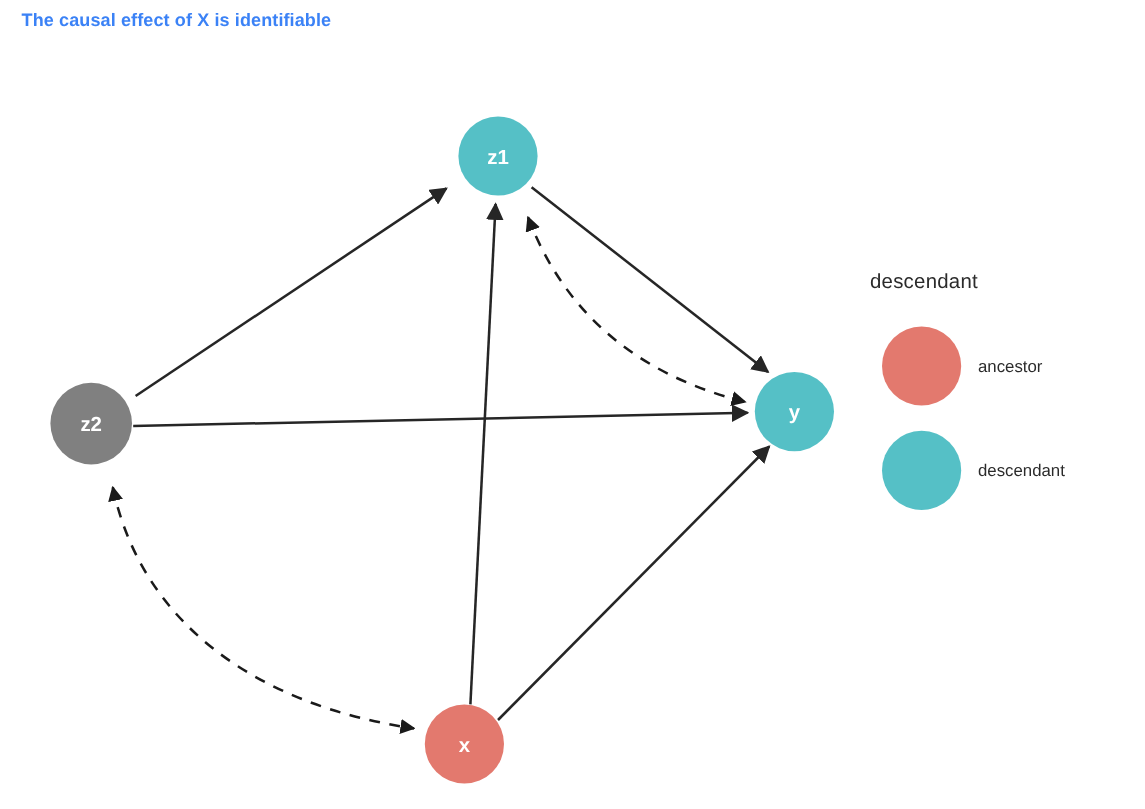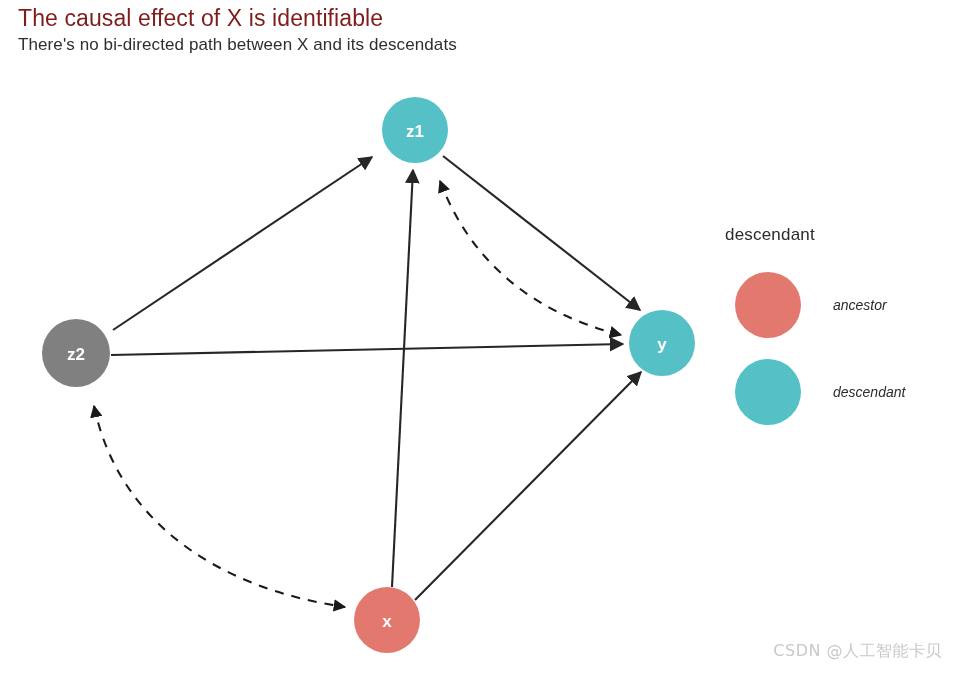--- a/index.html
+++ b/index.html
@@ -17,23 +17,23 @@
   }
 
   
   #header {
     position: absolute;
     left: 18px;
     top: 4px;
     width: 700px;
   }
   #plot-title {
-    font-size: 23px;
-    font-weight: 400;
-    color: #7f1d1d;
+    font-size: 15px;
+    font-weight: 700;
+    color: #3b82f6;
     line-height: 28px;
     letter-spacing: 0.1px;
     white-space: nowrap;
   }
   #plot-subtitle {
     font-size: 17px;
     font-weight: 400;
     color: #2f2f2f;
     line-height: 24px;
     letter-spacing: 0.1px;
@@ -96,23 +96,22 @@
   .legend-swatch {
     width: 66px;
     height: 66px;
     border-radius: 50%;
     flex: 0 0 auto;
     margin-left: 13px;
   }
   .legend-label {
     font-size: 14px;
     color: #2b2b2b;
-    margin-left: 32px;
+    margin-left: 14px;
     white-space: nowrap;
-    font-style: italic;
   }
 
   
   #watermark {
     position: absolute;
     right: 12px;
     bottom: 12px;
     font-size: 16px;
     color: #c9c9c9;
     letter-spacing: 0.5px;
@@ -120,21 +119,20 @@
     font-family: "DejaVu Sans", sans-serif;
   }
 </style>
 </head>
 <body>
 
 <div id="root">
 
   <div id="header">
     <div id="plot-title">The causal effect of X is identifiable</div>
-    <div id="plot-subtitle">There's no bi-directed path between X and its descendats</div>
   </div>
 
   <svg id="graph-svg" viewBox="0 0 954 674" xmlns="http://www.w3.org/2000/svg">
     <defs>
       <marker id="arrowSolid" viewBox="0 0 10 10" refX="9" refY="5" markerWidth="7" markerHeight="7" orient="auto-start-reverse">
         <path d="M 0 0 L 10 5 L 0 10 z" fill="#262626"></path>
       </marker>
       <marker id="arrowDash" viewBox="0 0 10 10" refX="9" refY="5" markerWidth="6" markerHeight="6" orient="auto-start-reverse">
         <path d="M 0 0 L 10 5 L 0 10 z" fill="#1a1a1a"></path>
       </marker>
@@ -187,15 +185,14 @@
       <div class="legend-label">ancestor</div>
     </div>
 
     <div class="legend-row">
       <div class="legend-swatch" style="background:#55C0C6"></div>
       <div class="legend-label">descendant</div>
     </div>
 
   </div>
 
-  <div id="watermark">CSDN @人工智能卡贝</div>
 
 </div>
 
 </body></html>

